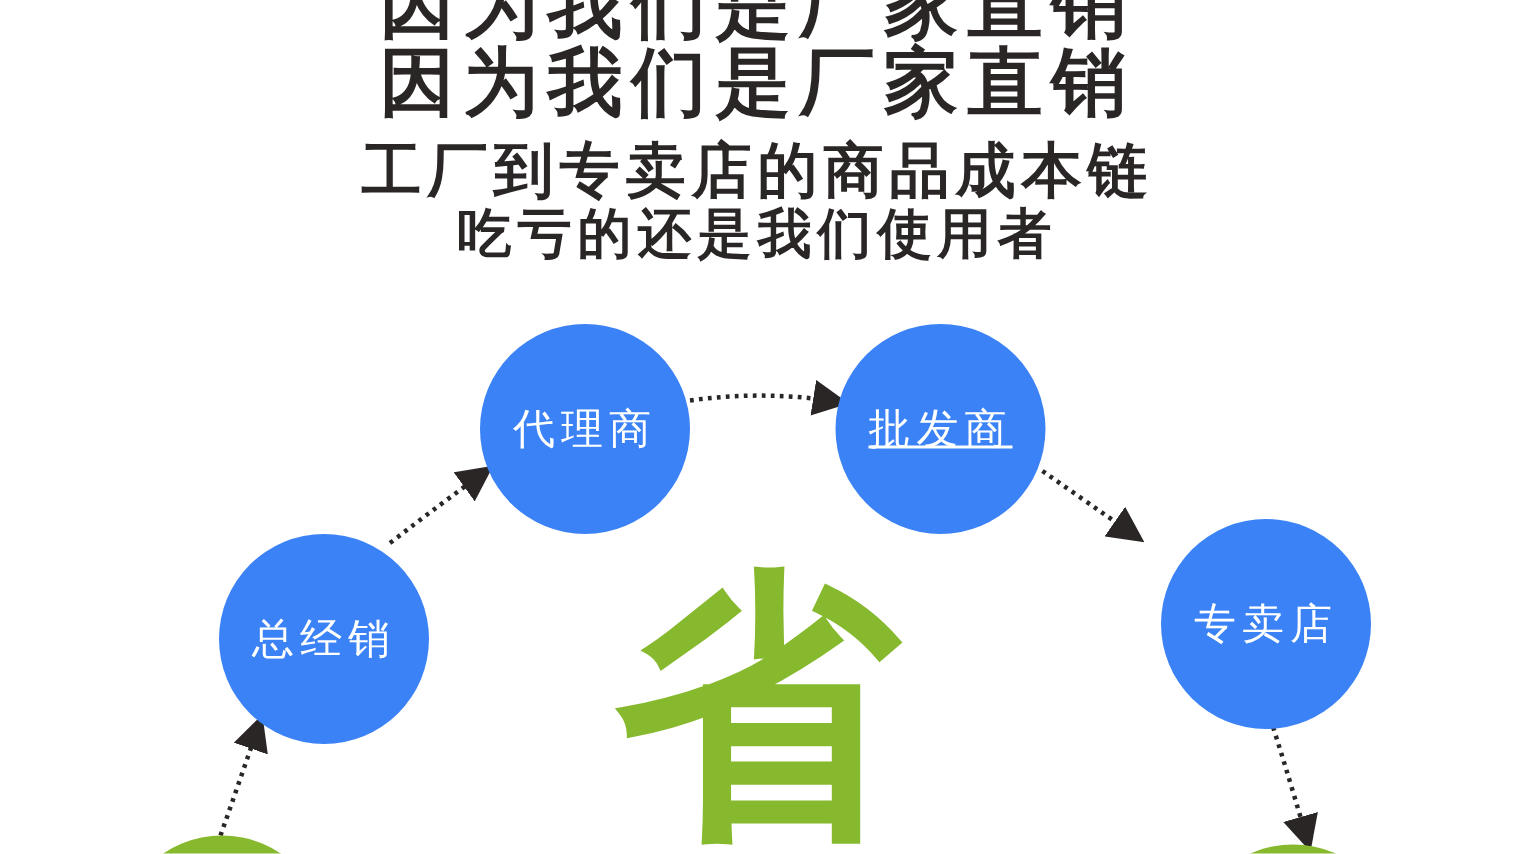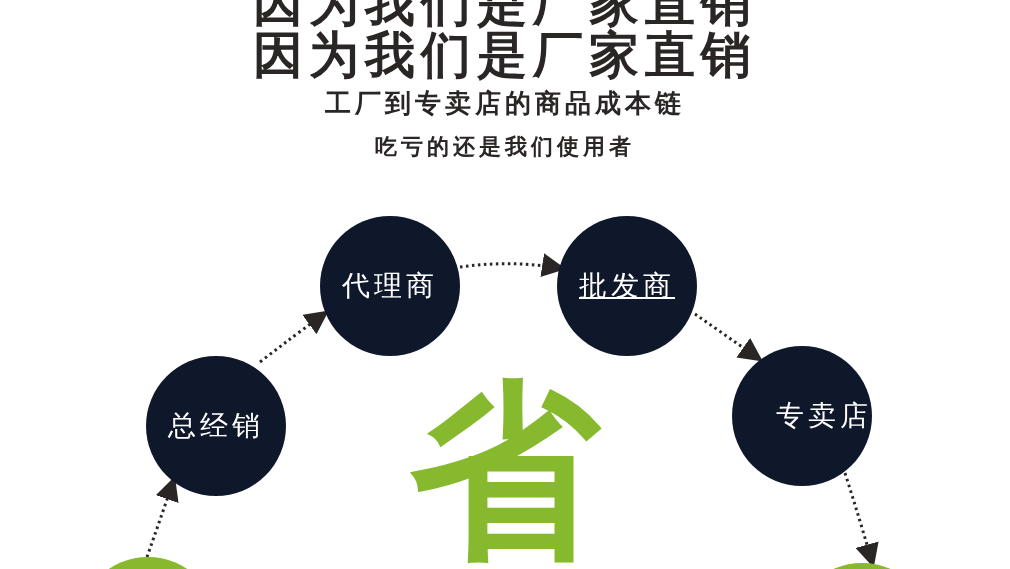--- a/index.html
+++ b/index.html
@@ -7,28 +7,28 @@
     width: 1010px; height: 569px; overflow: hidden; position: relative;
     background: #ffffff;
     font-family: "DejaVu Sans", "Liberation Sans", sans-serif;
   }
   .headline {
     position: absolute; left: 0; width: 1010px; text-align: center;
     color: #2b2626; white-space: nowrap; margin: 0;
   }
   .h-top { top: -30px; font-size: 50px; letter-spacing: 6px; }
   .h-main { top: 22px; font-size: 50px; letter-spacing: 6px; }
-  .h-sub1 { top: 86px; font-size: 26px; letter-spacing: 4px; }
-  .h-sub2 { top: 132px; font-size: 22px; letter-spacing: 4px; }
+  .h-sub1 { top: 86px; font-size: 40px; letter-spacing: 4px; }
+  .h-sub2 { top: 132px; font-size: 36px; letter-spacing: 4px; }
 
   .diagram { position: absolute; left: 0; top: 0; width: 1010px; height: 569px; }
 
   .node {
     position: absolute; border-radius: 50%;
-    background: #0f172a; color: #ffffff;
+    background: #3b82f6; color: #ffffff;
     display: flex; align-items: center; justify-content: center;
     font-size: 28px; letter-spacing: 4px;
   }
   .node.green { background: #86b92d; }
 
   .big-char {
     position: absolute; left: 405px; top: 362px;
     width: 200px; height: 220px;
     color: #86b92d; font-size: 190px; font-weight: bold;
     line-height: 220px; text-align: center;
@@ -62,17 +62,17 @@
 
 <div class="node" style="left:146px; top:356px; width:140px; height:140px;">
   <span>总经销</span>
 </div>
 <div class="node" style="left:320px; top:216px; width:140px; height:140px;">
   <span>代理商</span>
 </div>
 <div class="node" style="left:557px; top:216px; width:140px; height:140px;text-decoration:underline;">
   <span>批发商</span>
 </div>
-<div class="node" style="left:732px; top:346px; width:140px; height:140px;justify-content:flex-end;">
+<div class="node" style="left:774px; top:346px; width:140px; height:140px;">
   <span>专卖店</span>
 </div>
 
 <div class="big-char">省</div>
 
 </body></html>

